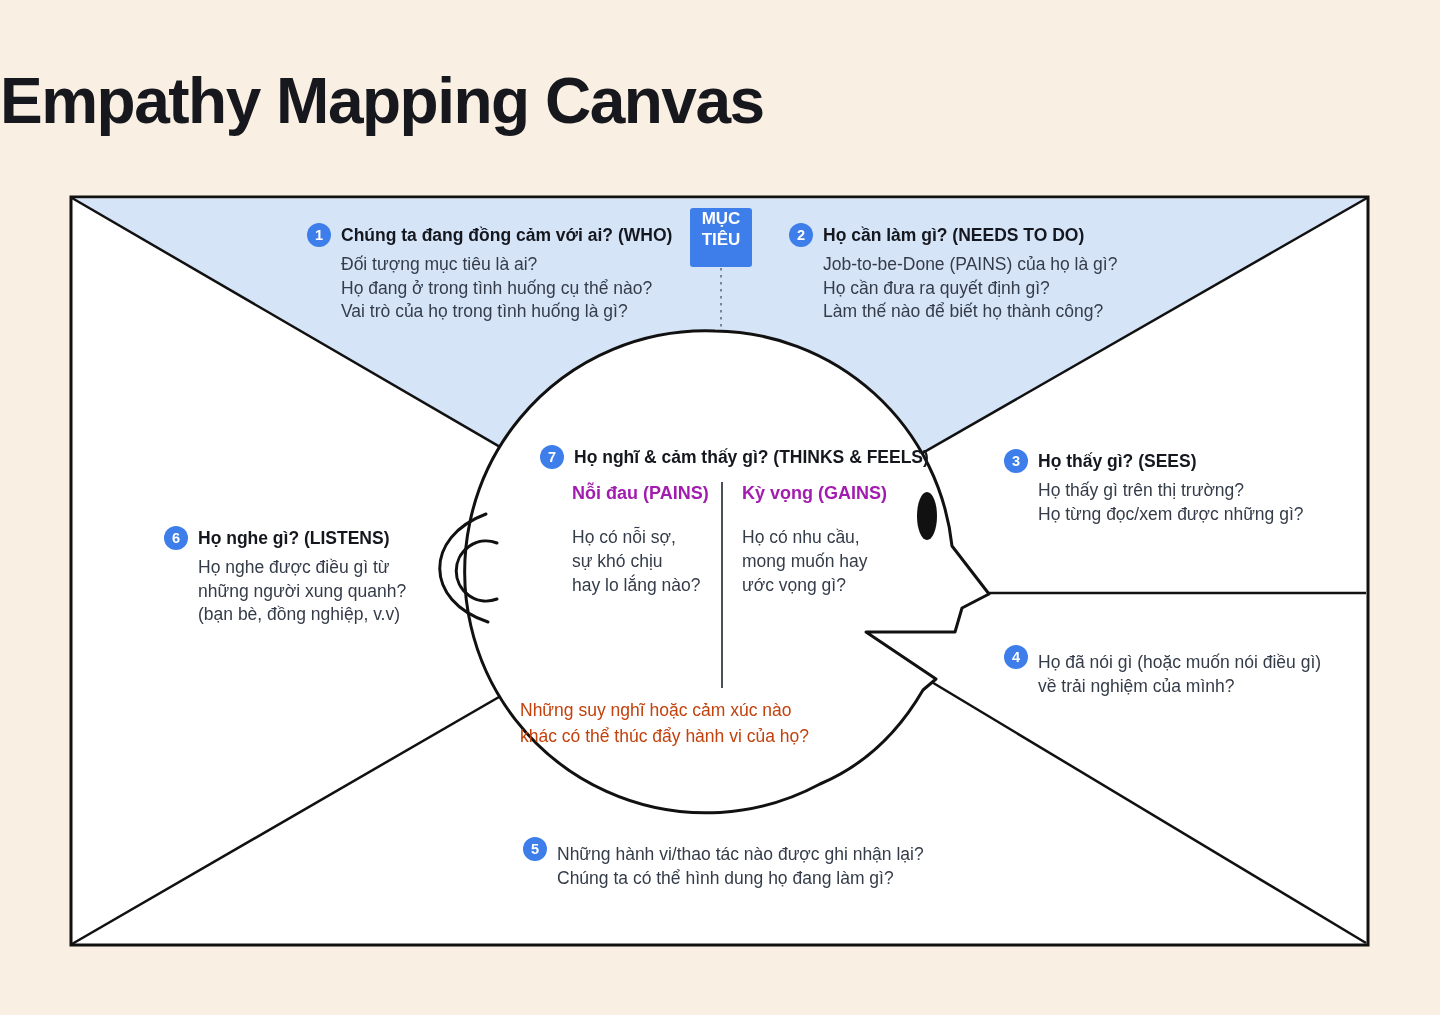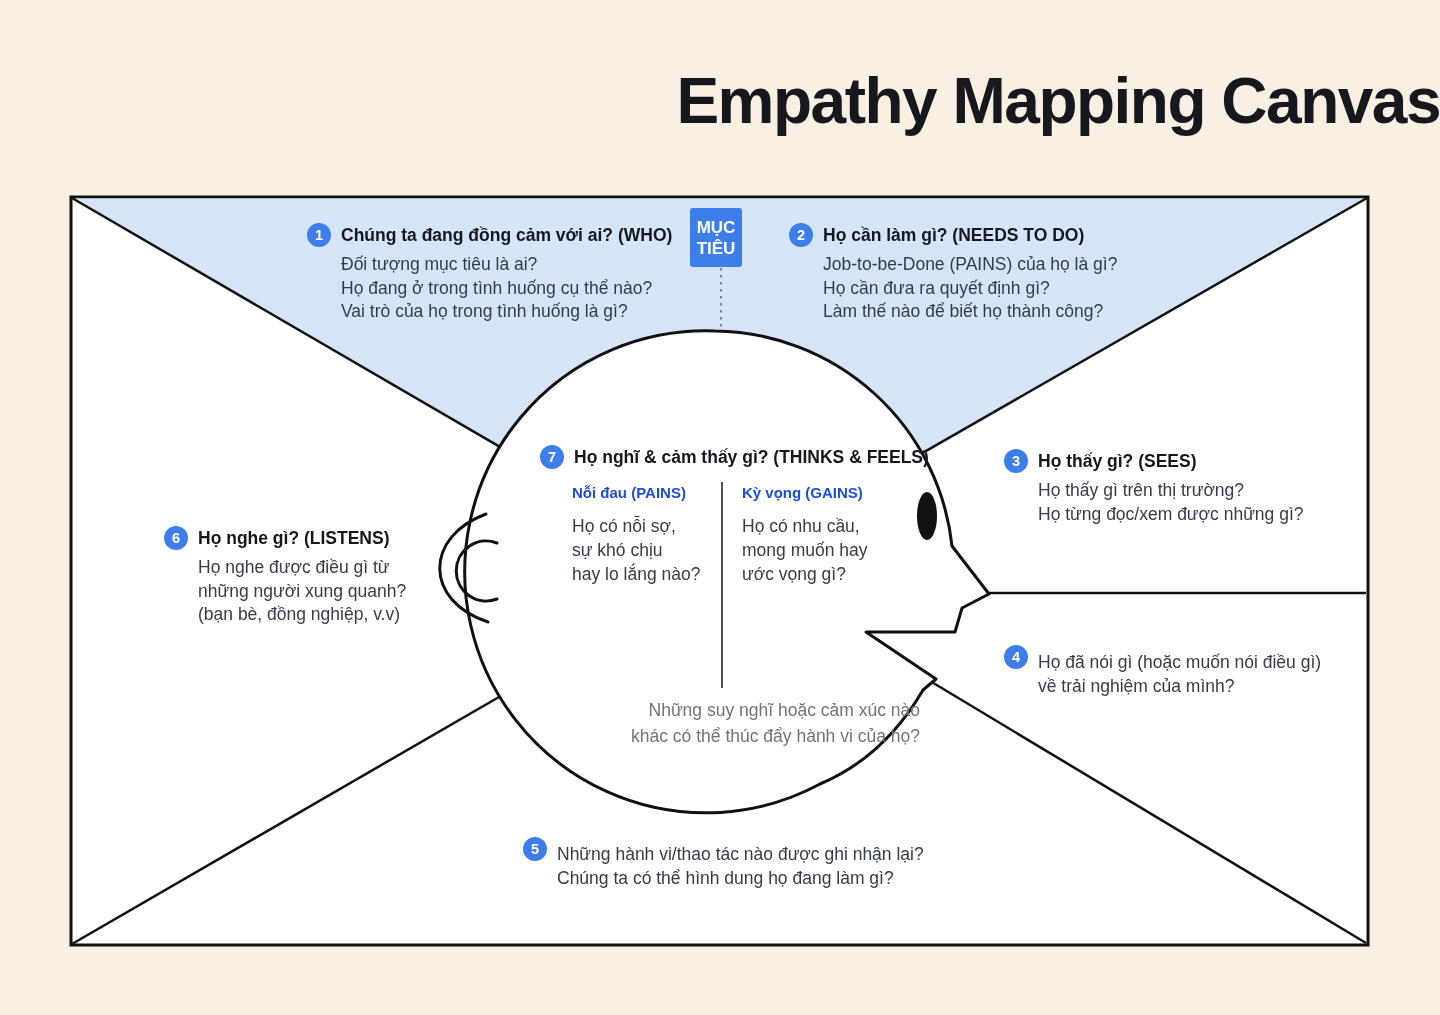--- a/index.html
+++ b/index.html
@@ -5,21 +5,21 @@
   html,body { margin:0; padding:0; }
   body {
     width:1440px; height:1015px;
     background:#F9EFE2;
     font-family:"Liberation Sans","DejaVu Sans",sans-serif;
     position:relative; overflow:hidden;
     color:#14171e;
   }
   .page-title {
     position:absolute; left:0; top:66px; width:1440px;
-    text-align:right; font-size:64px; font-weight:800;
+    text-align:left; font-size:64px; font-weight:800;
     letter-spacing:-1.5px; color:#16181d; line-height:70px;
   }
   svg.canvas-art { position:absolute; left:0; top:0; }
 
   .section { position:absolute; display:flex; gap:10px; align-items:flex-start; }
   .badge {
     width:24px; height:24px; border-radius:50%;
     background:#3D7EEA; color:#fff;
     font-size:14.5px; font-weight:bold;
     display:flex; align-items:center; justify-content:center;
@@ -30,35 +30,35 @@
 
   .s1 { left:307px; top:223px; }
   .s2 { left:789px; top:223px; }
   .s3 { left:1004px; top:449px; }
   .s4 { left:1004px; top:645px; }
   .s5 { left:523px; top:837px; }
   .s6 { left:164px; top:526px; }
   .s7 { left:540px; top:445px; }
 
   .goal-badge {
-    position:absolute; left:690px; top:208px; width:52px; height:59px;
+    position:absolute; left:690px; top:208px; width:62px; height:59px;
     background:#3D7EEA; color:#fff; border-radius:3px;
-    display:flex; flex-direction:column; align-items:center; justify-content:center;
+    display:flex; flex-direction:column; align-items:center; 
     font-weight:bold; font-size:17px; line-height:21px;
   }
 
   .col { position:absolute; }
   .pains { left:572px; top:481px; }
   .gains { left:742px; top:481px; }
-  .col-title { font-size:15px; font-weight:bold; color:#1d4ed8; line-height:24px; margin-bottom:9px; white-space:nowrap; }
+  .col-title { font-size:18px; font-weight:bold; color:#a21caf; line-height:24px; margin-bottom:20px; white-space:nowrap; }
   .col-lines { font-size:17.5px; color:#343c49; line-height:24px; white-space:nowrap; }
 
   .head-footer {
     position:absolute; left:520px; top:698px; width:400px;
-    text-align:right; font-size:17.5px; color:#737373; line-height:25.5px;
+    text-align:left; font-size:17.5px; color:#c2410c; line-height:25.5px;
   }
 </style>
 </head>
 <body>
 
 <div class="page-title">Empathy Mapping Canvas</div>
 
 <svg class="canvas-art" width="1440" height="1015" viewBox="0 0 1440 1015">
   <rect x="71" y="197" width="1297" height="748" fill="#FFFFFF" stroke="#111111" stroke-width="3"></rect>
   <polygon points="72.5,198.5 1366.5,198.5 715,572" fill="#D6E4F8"></polygon>

